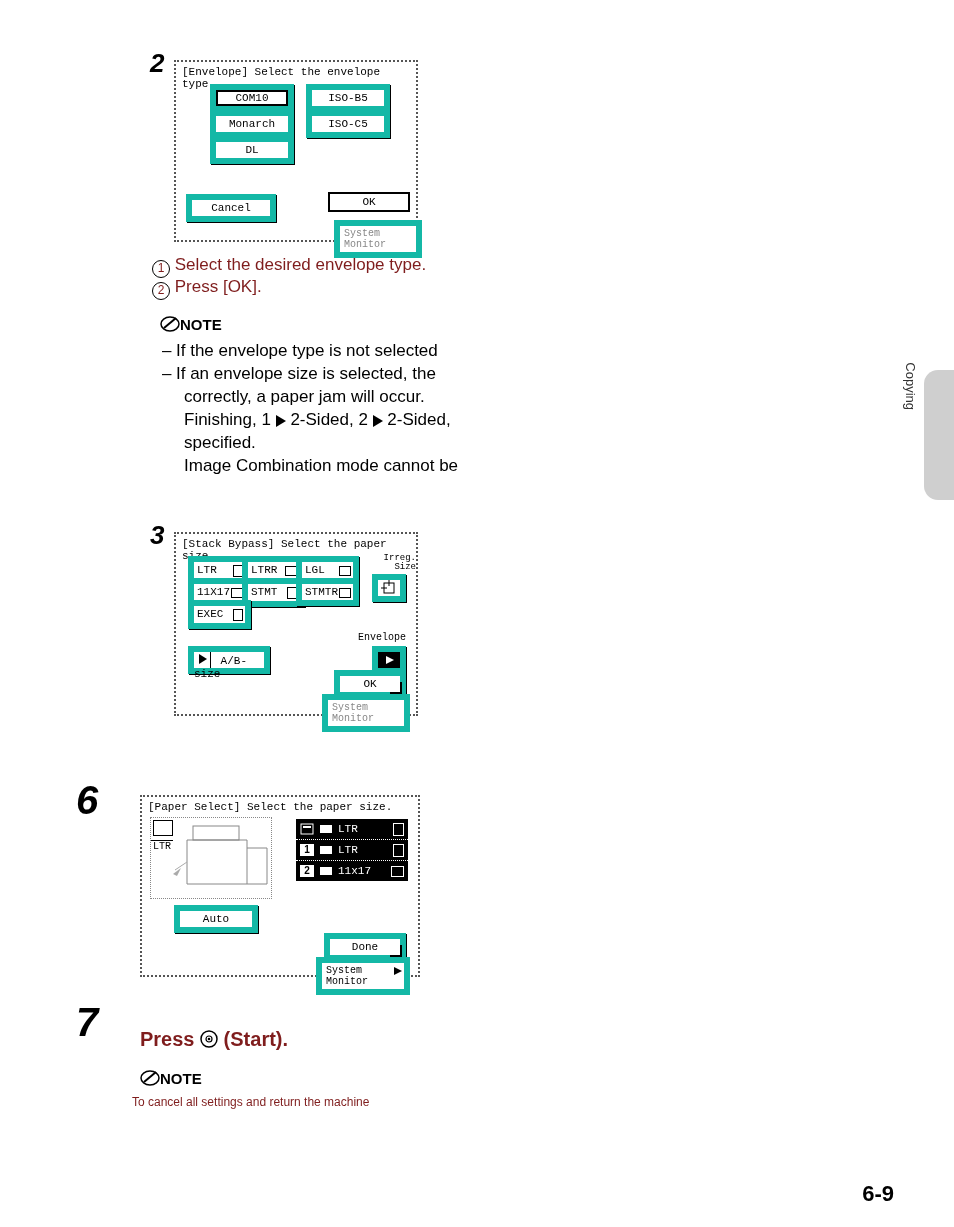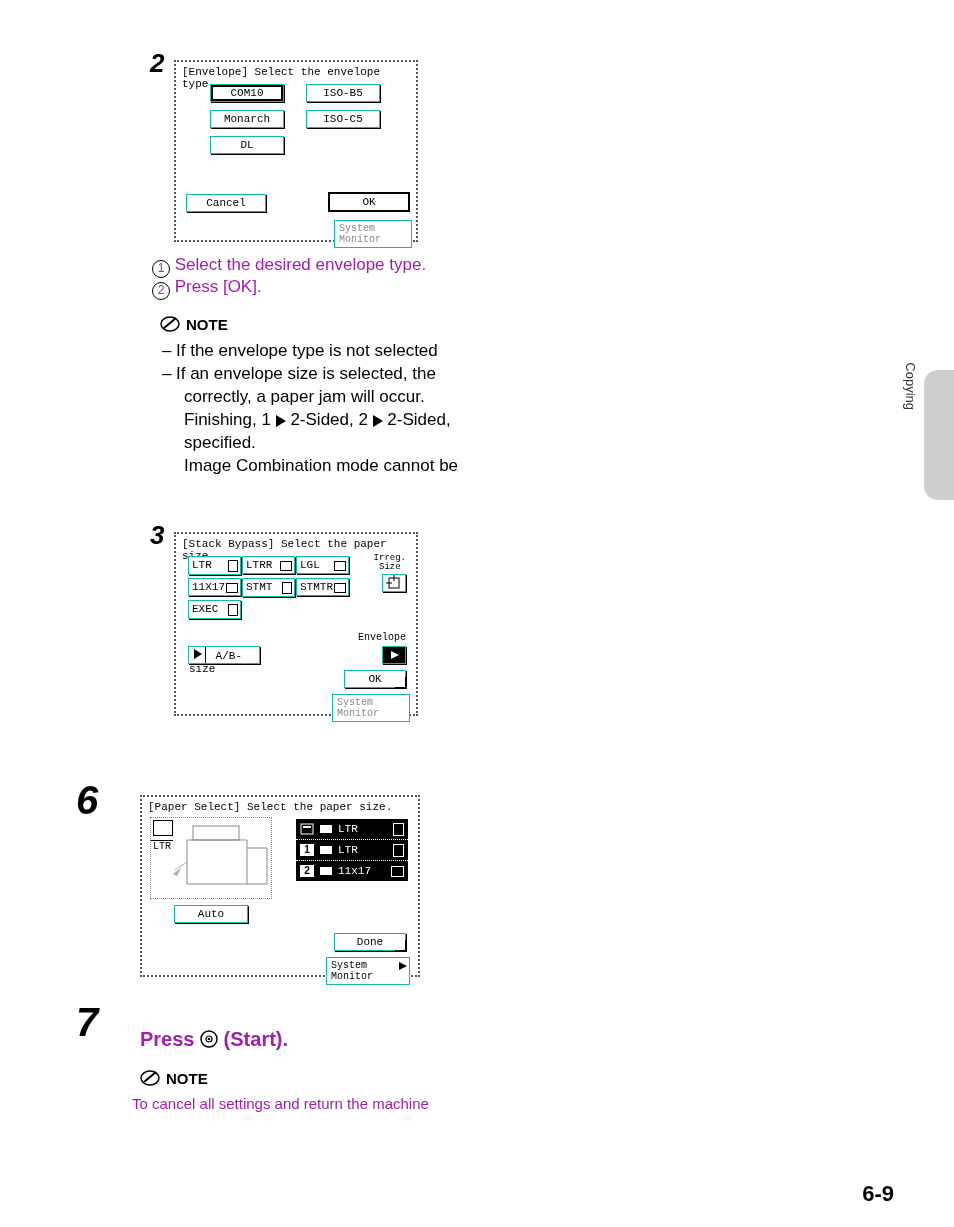--- a/index.html
+++ b/index.html
@@ -3,25 +3,25 @@
 <meta charset="utf-8">
 <style>
   html,body{margin:0;padding:0;background:#fff;color:#000;font-family:Arial,Helvetica,sans-serif}
   .page{position:relative;width:954px;height:1227px;background:#fff}
   .step-num{position:absolute;font-weight:900;font-style:italic;color:#000}
   .step-big .step-num{font-size:40px}
   .step-small .step-num{font-size:26px}
   .huge{font-size:58px}
   .screen{position:absolute;border:2px dotted #555;background:#fff}
   .screen .title{position:absolute;top:4px;left:6px;font-size:11px;font-family:"Courier New",monospace}
-  .btn{position:absolute;border:1px solid #14b8a6;background:#fff;font-size:11px;font-family:"Courier New",monospace;text-align:center;padding:2px 0}
+  .btn{position:absolute;border:6px solid #14b8a6;background:#fff;font-size:11px;font-family:"Courier New",monospace;text-align:center;padding:2px 0}
   .raised{box-shadow:1px 1px 0 #000}
   .arrow-ret{position:absolute;right:-2px;bottom:-2px;width:10px;height:10px;border-bottom:2px solid #000;border-right:2px solid #000}
-  .body-text{position:absolute;font-size:17px;line-height:1.35;color:#a21caf}
-  .note-hdr{position:absolute;display:flex;align-items:center;gap:6px;font-weight:700;font-size:15px}
+  .body-text{position:absolute;font-size:17px;line-height:1.35;color:#7f1d1d}
+  .note-hdr{position:absolute;display:flex;align-items:center;font-weight:700;font-size:15px}
   .note-hdr svg{display:block}
   .note-list{position:absolute;font-size:17px;line-height:1.35}
   .note-list .dash{display:inline-block;width:14px}
   .inline-glyph{display:inline-block;vertical-align:-2px}
   .side-tab{position:absolute;right:0;top:370px;width:30px;height:130px;background:#cfcfcf;border-radius:14px 0 0 14px}
   .side-label{position:absolute;right:36px;top:410px;font-size:13px;transform:rotate(90deg);transform-origin:right top;color:#333}
   .page-folio{position:absolute;right:60px;bottom:20px;font-size:22px;font-weight:600}
   .small-mono{font-size:11px;font-family:"Courier New",monospace}
   .tiny{font-size:10px;font-family:"Courier New",monospace}
   .circled{display:inline-block;width:16px;height:16px;border:1.5px solid #000;border-radius:50%;text-align:center;font-size:12px;line-height:15px;vertical-align:-2px;font-family:Arial}
@@ -94,21 +94,21 @@
   <div class="btn raised small-mono" style="left:12px;top:22px;width:48px;text-align:left;padding-left:3px"><span>LTR</span> <span style="float:right;border:1px solid #000;width:8px;height:10px;display:inline-block;margin:1px 2px 0 0"></span></div>
   <div class="btn raised small-mono" style="left:66px;top:22px;width:48px;text-align:left;padding-left:3px"><span>LTRR</span> <span style="float:right;border:1px solid #000;width:10px;height:8px;display:inline-block;margin:2px 2px 0 0"></span></div>
   <div class="btn raised small-mono" style="left:120px;top:22px;width:48px;text-align:left;padding-left:3px"><span>LGL</span> <span style="float:right;border:1px solid #000;width:10px;height:8px;display:inline-block;margin:2px 2px 0 0"></span></div>
 
   <div class="btn raised small-mono" style="left:12px;top:44px;width:48px;text-align:left;padding-left:3px"><span>11X17</span><span style="float:right;border:1px solid #000;width:10px;height:8px;display:inline-block;margin:2px 2px 0 0"></span></div>
   <div class="btn raised small-mono" style="left:66px;top:44px;width:48px;text-align:left;padding-left:3px"><span>STMT</span> <span style="float:right;border:1px solid #000;width:8px;height:10px;display:inline-block;margin:1px 2px 0 0"></span></div>
   <div class="btn raised small-mono" style="left:120px;top:44px;width:48px;text-align:left;padding-left:3px"><span>STMTR</span><span style="float:right;border:1px solid #000;width:10px;height:8px;display:inline-block;margin:2px 2px 0 0"></span></div>
 
   <div class="btn raised small-mono" style="left:12px;top:66px;width:48px;text-align:left;padding-left:3px"><span>EXEC</span> <span style="float:right;border:1px solid #000;width:8px;height:10px;display:inline-block;margin:1px 2px 0 0"></span></div>
 
-  <div style="position:absolute;right:10px;top:20px;font-size:9px;font-family:'Courier New',monospace;text-align:center;line-height:1">Irreg.<br>Size</div>
+  <div style="position:absolute;right:0;top:20px;font-size:9px;font-family:'Courier New',monospace;text-align:right;line-height:1">Irreg.<br>Size</div>
   <div class="btn raised" style="right:10px;top:40px;width:22px;height:16px;padding:0">
     <svg width="22" height="16">
           <rect x="6" y="3" width="10" height="10" fill="none" stroke="#000"></rect>
           <line x1="11" y1="0" x2="11" y2="6" stroke="#000"></line>
           <line x1="3" y1="8" x2="9" y2="8" stroke="#000"></line>
         </svg>
   </div>
 
   <div style="position:absolute;right:10px;top:98px;font-size:10px;font-family:Liberation Mono, monospace">Envelope</div>
   <div class="btn raised" style="right:10px;top:112px;width:22px;height:16px;padding:0;background:#000">
@@ -203,19 +203,19 @@
       </svg><span> (Start).</span>
 </div>
 
 <div class="note-hdr" style="left:140px;top:1068px">
   <svg width="20" height="20" viewBox="0 0 20 20">
     <ellipse cx="10" cy="10" rx="9" ry="7" fill="none" stroke="#000" stroke-width="1.5"></ellipse>
     <line x1="4" y1="14" x2="16" y2="4" stroke="#000" stroke-width="2"></line>
   </svg>
   <span>NOTE</span>
 </div>
-<div class="body-text" style="left:132px;top:1094px;font-size:15px">
+<div class="body-text" style="left:132px;top:1094px;font-size:12px">
   <div>To cancel all settings and return the machine</div>
 </div>
 
 <div class="page-folio">6-9</div>
 
 </div>
 
 </body></html>

